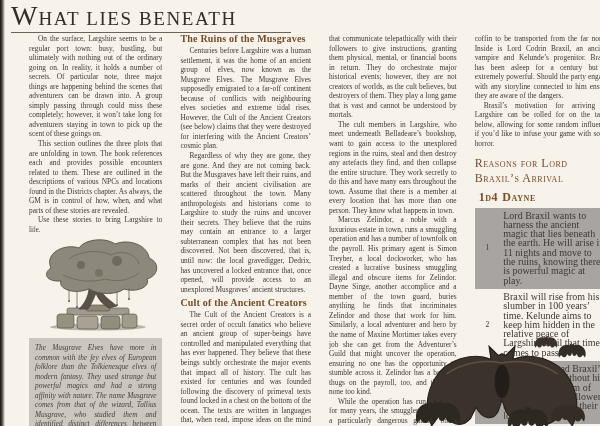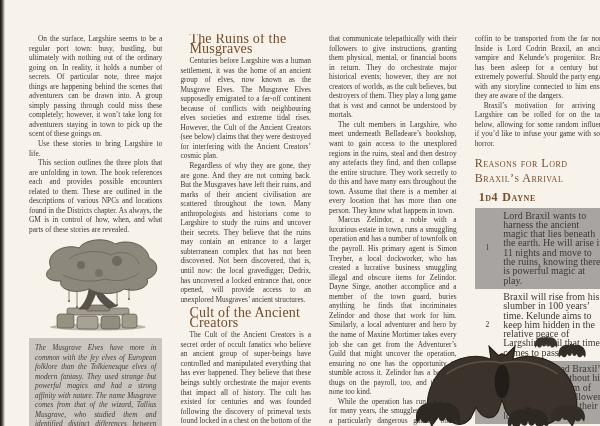--- a/index.html
+++ b/index.html
@@ -31,22 +31,22 @@
   .col2 { width:137px; }
   .col3 { width:134px; }
   .col4 { width:141px; }
 
   p.body {
     margin:0; text-indent:9px; text-align:justify;
     font-size:7.4px; line-height:9.55px; color:#3e3a34;
     hyphens:none;
   }
   h2.sec {
-    margin:4px 9px 2px; font-size:14px; line-height:10px;
-    color:#774a26; font-weight:normal; letter-spacing:0.2px;
+    margin:4px 0 2px; font-size:10px; line-height:10px;
+    color:#774a26; font-weight:bold; letter-spacing:0.2px;
     font-family:"Liberation Serif", serif;
   }
   h2.first { margin-top:0; }
 
   figure.tree-fig { margin:3px 0 0; padding:0; text-align:center; }
   .caption-box {
     background:#cbc7c0; margin-top:3px; padding:5px 6px;
     font-style:italic; font-size:7.3px; line-height:9.45px;
     text-align:justify; color:#46413a; flex:1;
   }
@@ -72,27 +72,31 @@
   .bats {
     position:absolute; left:416px; top:336px; width:176px; height:90px;
   }
 </style>
 </head>
 <body>
 
 <div class="page">
   <div class="spine"></div>
 
+  <div class="title-block">
+    <h1 class="page-title">What Lies Beneath</h1>
+    <hr class="title-rule">
+  </div>
 
   <div class="columns">
 
     <div class="col col1">
       <p class="body">On the surface, Largshire seems to be a regular port town: busy, bustling, but ultimately with nothing out of the ordinary going on. In reality, it holds a number of secrets. Of particular note, three major things are happening behind the scenes that adventurers can be drawn into. A group simply passing through could miss these completely; however, it won’t take long for adventurers staying in town to pick up the scent of these goings on.</p>
+      <p class="body">This section outlines the three plots that are unfolding in town. The book references each and provides possible encounters related to them. These are outlined in the descriptions of various NPCs and locations found in the Districts chapter. As always, the GM is in control of how, when, and what parts of these stories are revealed.</p>
       <p class="body">Use these stories to bring Largshire to life.</p>
-      <p class="body">This section outlines the three plots that are unfolding in town. The book references each and provides possible encounters related to them. These are outlined in the descriptions of various NPCs and locations found in the Districts chapter. As always, the GM is in control of how, when, and what parts of these stories are revealed.</p>
 
       <figure class="tree-fig">
         <svg width="138" height="94" viewBox="0 0 138 94">
           <ellipse cx="69" cy="90" rx="48" ry="3.5" fill="#b8b3a8"></ellipse>
 
           <rect x="38" y="71" width="62" height="7" rx="2" fill="#a19b8f" stroke="#615b50" stroke-width="0.7"></rect>
           <rect x="28" y="77" width="17" height="14" rx="3" fill="#97917f" stroke="#5c564c" stroke-width="0.7"></rect>
           <rect x="48" y="79" width="21" height="13" rx="3" fill="#a8a294" stroke="#5c564c" stroke-width="0.7"></rect>
           <rect x="72" y="79" width="19" height="13" rx="3" fill="#938d7d" stroke="#5c564c" stroke-width="0.7"></rect>
           <rect x="93" y="77" width="15" height="14" rx="3" fill="#a19b8b" stroke="#5c564c" stroke-width="0.7"></rect>

